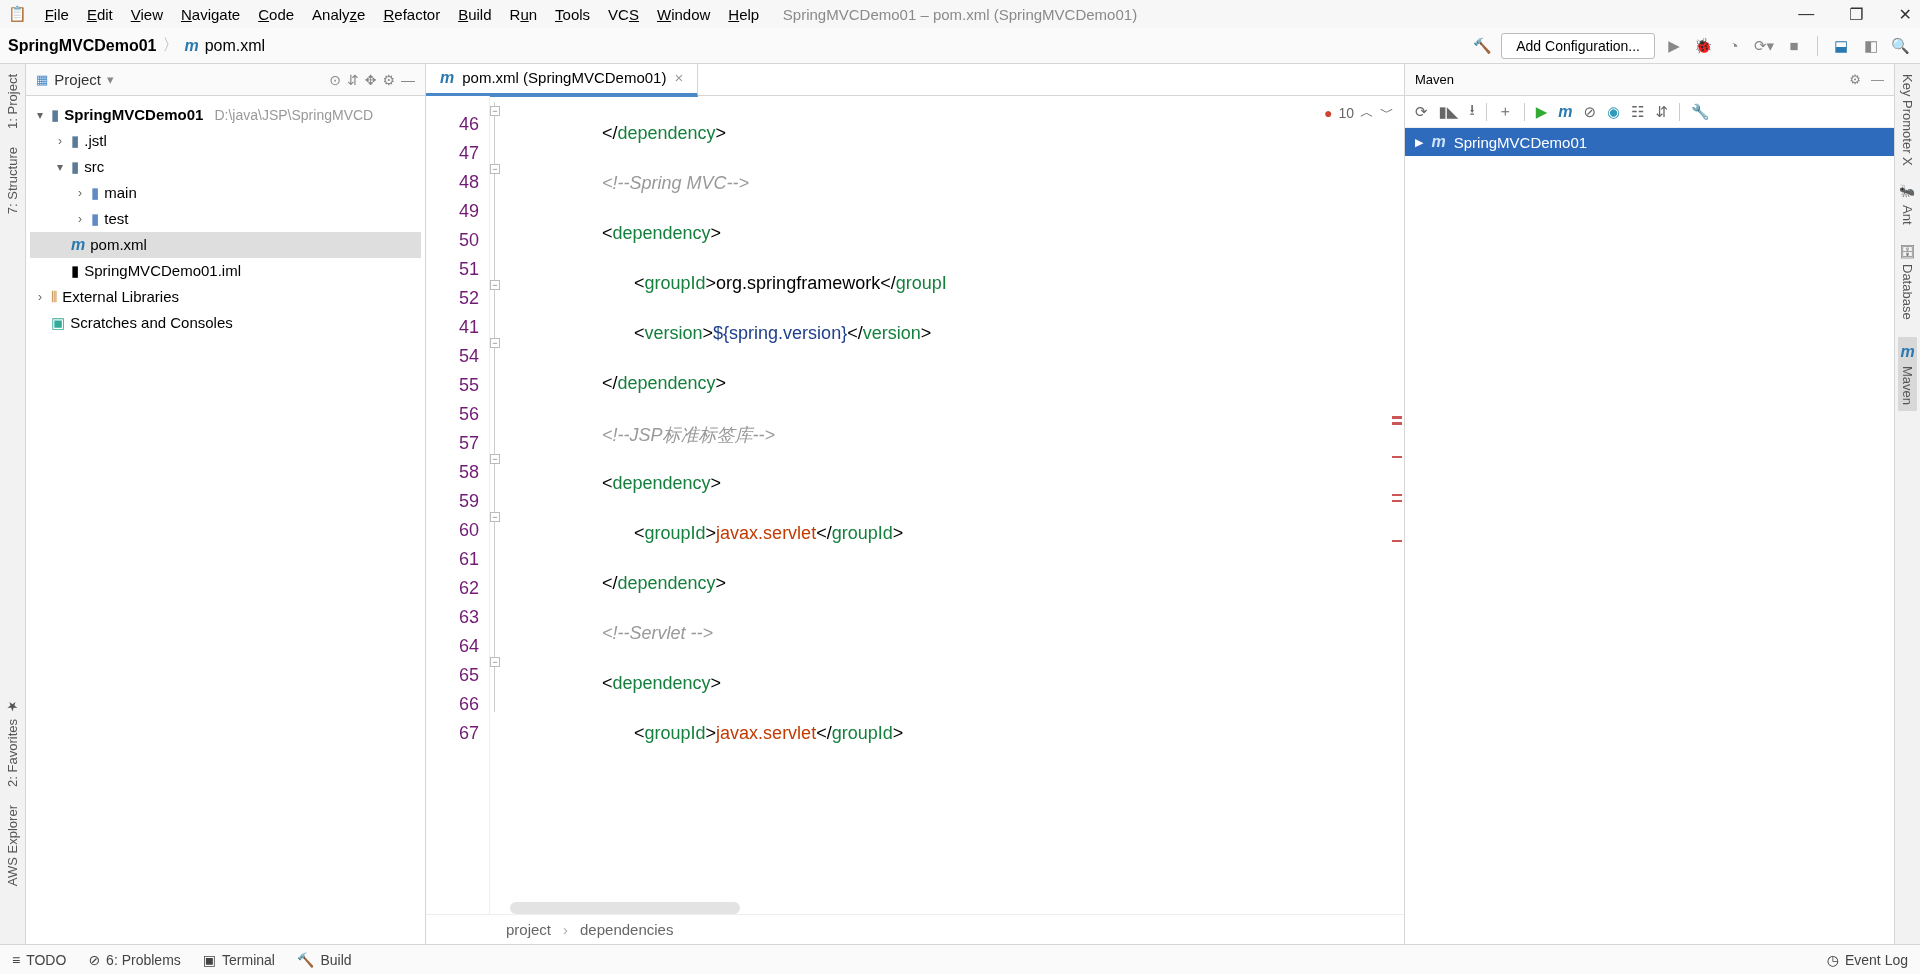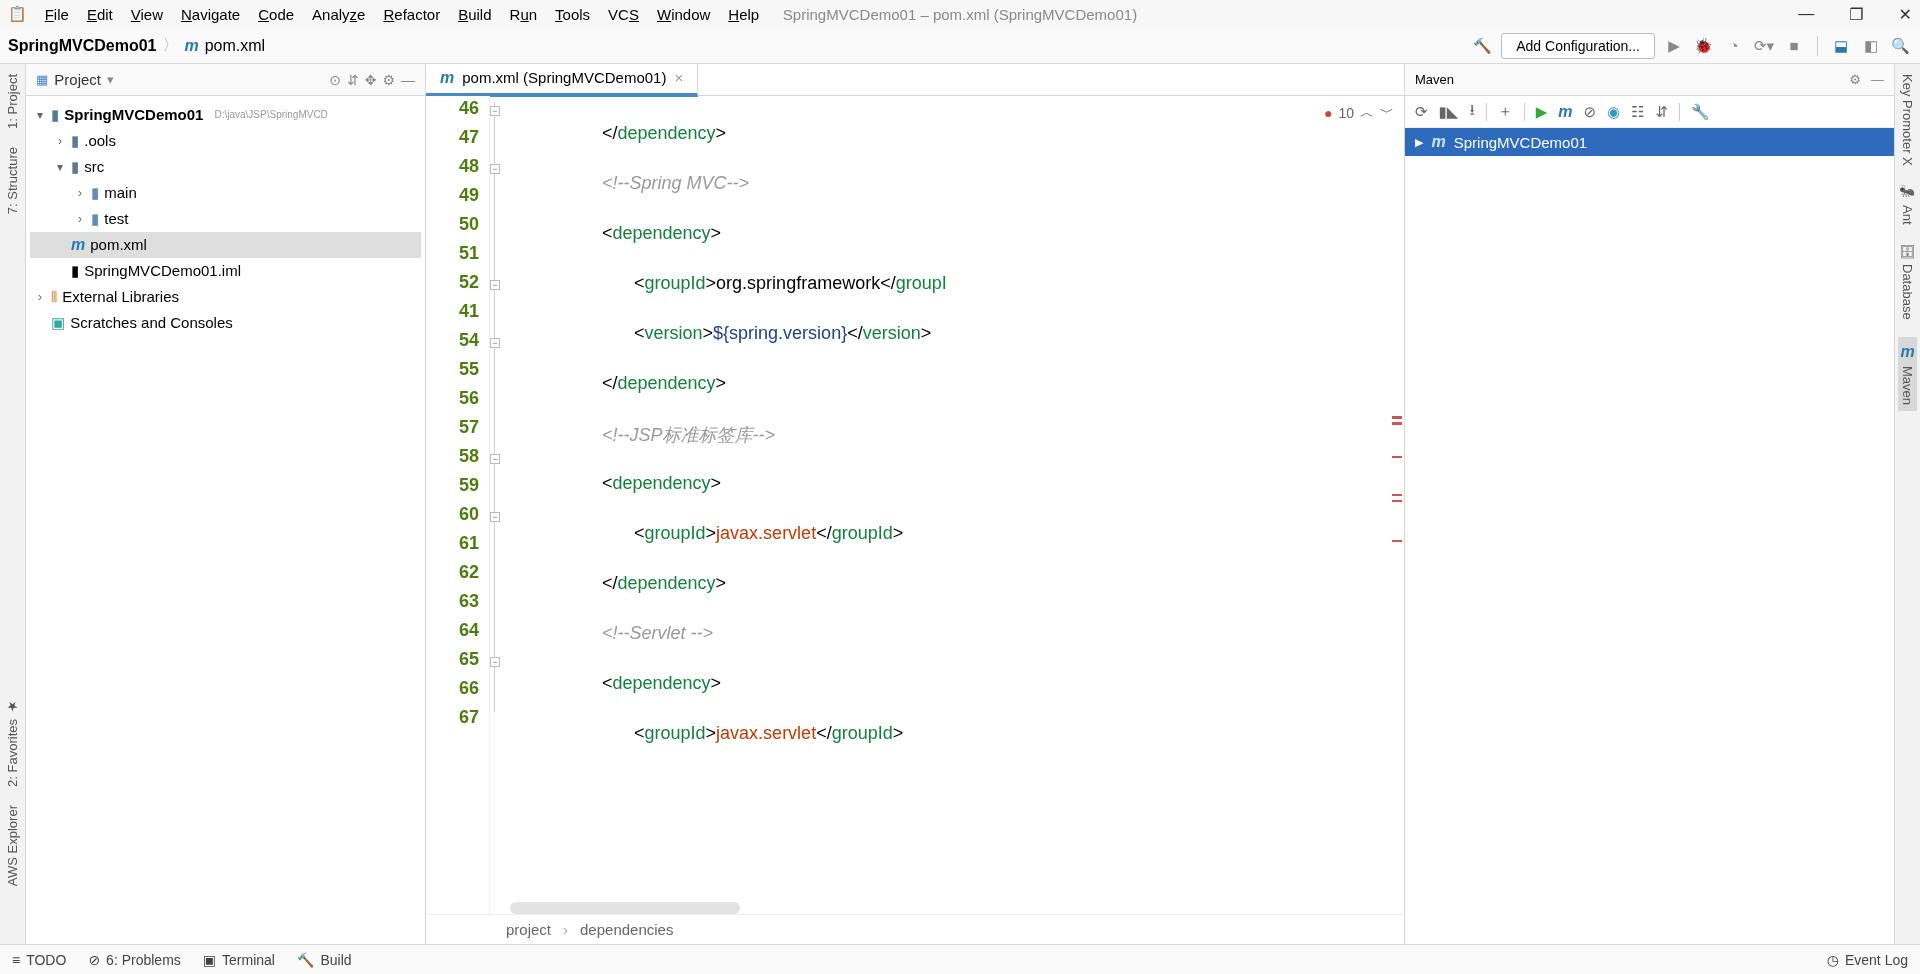--- a/index.html
+++ b/index.html
@@ -35,32 +35,32 @@
 .project-panel { width:400px; border-right:1px solid #d6d6d6; display:flex; flex-direction:column; background:#fff; }
 .panel-head { height:32px; display:flex; align-items:center; padding:0 10px; border-bottom:1px solid #d6d6d6; background:#fafafa; gap:6px; }
 .panel-head .title { font-size:15px; color:#333; }
 .panel-head .spacer { flex:1; }
 .panel-head .icn { color:#888; font-size:14px; cursor:pointer; }
 .tree { padding:6px 4px; font-size:15px; line-height:24px; }
 .tree-row { display:flex; align-items:center; gap:5px; padding:1px 4px; white-space:nowrap; overflow:hidden; }
 .tree-row.sel { background:#dedede; }
 .tree-row .chev { width:12px; color:#666; text-align:center; font-size:12px; }
 .tree-row .fld { color:#5a7a96; }
-.tree-row .path { color:#999; font-size:10px; margin-left:6px; }
+.tree-row .path { color:#999; font-size:14px; margin-left:6px; }
 .indent1 { padding-left:24px; } .indent2 { padding-left:44px; }
 
 
 .editor-area { flex:1; display:flex; flex-direction:column; min-width:0; }
 .tab-row { height:32px; display:flex; align-items:center; border-bottom:1px solid #d6d6d6; background:#fff; }
 .tab { display:flex; align-items:center; gap:8px; padding:6px 14px; border-right:1px solid #d6d6d6; border-bottom:4px solid #4a88c7; font-size:15px; }
 .tab .x { color:#999; cursor:pointer; }
 .editor-body { flex:1; display:flex; font-family:"JetBrains Mono","Consolas",monospace; font-size:18px; position:relative; overflow:hidden;}
 .ed-err { position:absolute; right:10px; top:8px; display:flex; align-items:center; gap:6px; font-size:14px; color:#666; font-family:"Segoe UI",sans-serif; z-index:3;}
 .ed-err .dot { color:#c43; }
-.gutter-num { width:64px; background:#fff; color:#4d7c0f; text-align:right; padding:2px 10px 6px 4px; border-right:1px solid #eee;font-weight:bold; }
+.gutter-num { width:64px; background:#fff; color:#701a75; text-align:right; padding:18px 10px 6px 4px; border-right:1px solid #eee; }
 .gutter-num div { height:29px; }
 .gutter-fold { width:20px; position:relative; }
 .code { flex:1; padding:6px 0 6px 30px; white-space:pre; overflow:hidden; color:#000; }
 .code-line { height:29px; } .i4 { padding-left:62px; } .i5 { padding-left:94px; }
 .t-tag { color:#15803d; } .t-attr { color:#c23a00; } .t-cmt { color:#999; font-style:italic; } .t-num { color:#1b6ac9; } .t-expr { color:#1e3f8a; }
 .fold-line { position:absolute; left:4px; width:1px; background:#ccc; }
 .fold-toggle { position:absolute; left:0px; width:10px; height:10px; background:#fff; border:1px solid #bbb; color:#777; font-size:9px; line-height:8px; text-align:center;}
 .err-stripe { position:absolute; right:2px; width:12px; }
 .err-mark { position:absolute; right:0; width:10px; height:2px; background:#c99; }
 .crumb-bar { height:30px; border-top:1px solid #eee; display:flex; align-items:center; padding-left:80px; gap:12px; font-size:15px; color:#666; }
@@ -166,21 +166,21 @@
     <div class="tree">
       <div class="tree-row">
           <span class="chev">▾</span>
           <span class="fld">▮</span>
           <strong>SpringMVCDemo01</strong>
           <span class="path">D:\java\JSP\SpringMVCD</span>
         </div>
       <div class="tree-row indent1">
           <span class="chev">›</span>
           <span class="fld">▮</span>
-          <span>.ools</span>
+          <span>.jstl</span>
         </div>
       <div class="tree-row indent1">
           <span class="chev">▾</span>
           <span class="fld">▮</span>
           <span>src</span>
         </div>
       <div class="tree-row indent2">
           <span class="chev">›</span>
           <span class="fld" style="color:#5f8ac4">▮</span>
           <span>main</span>

